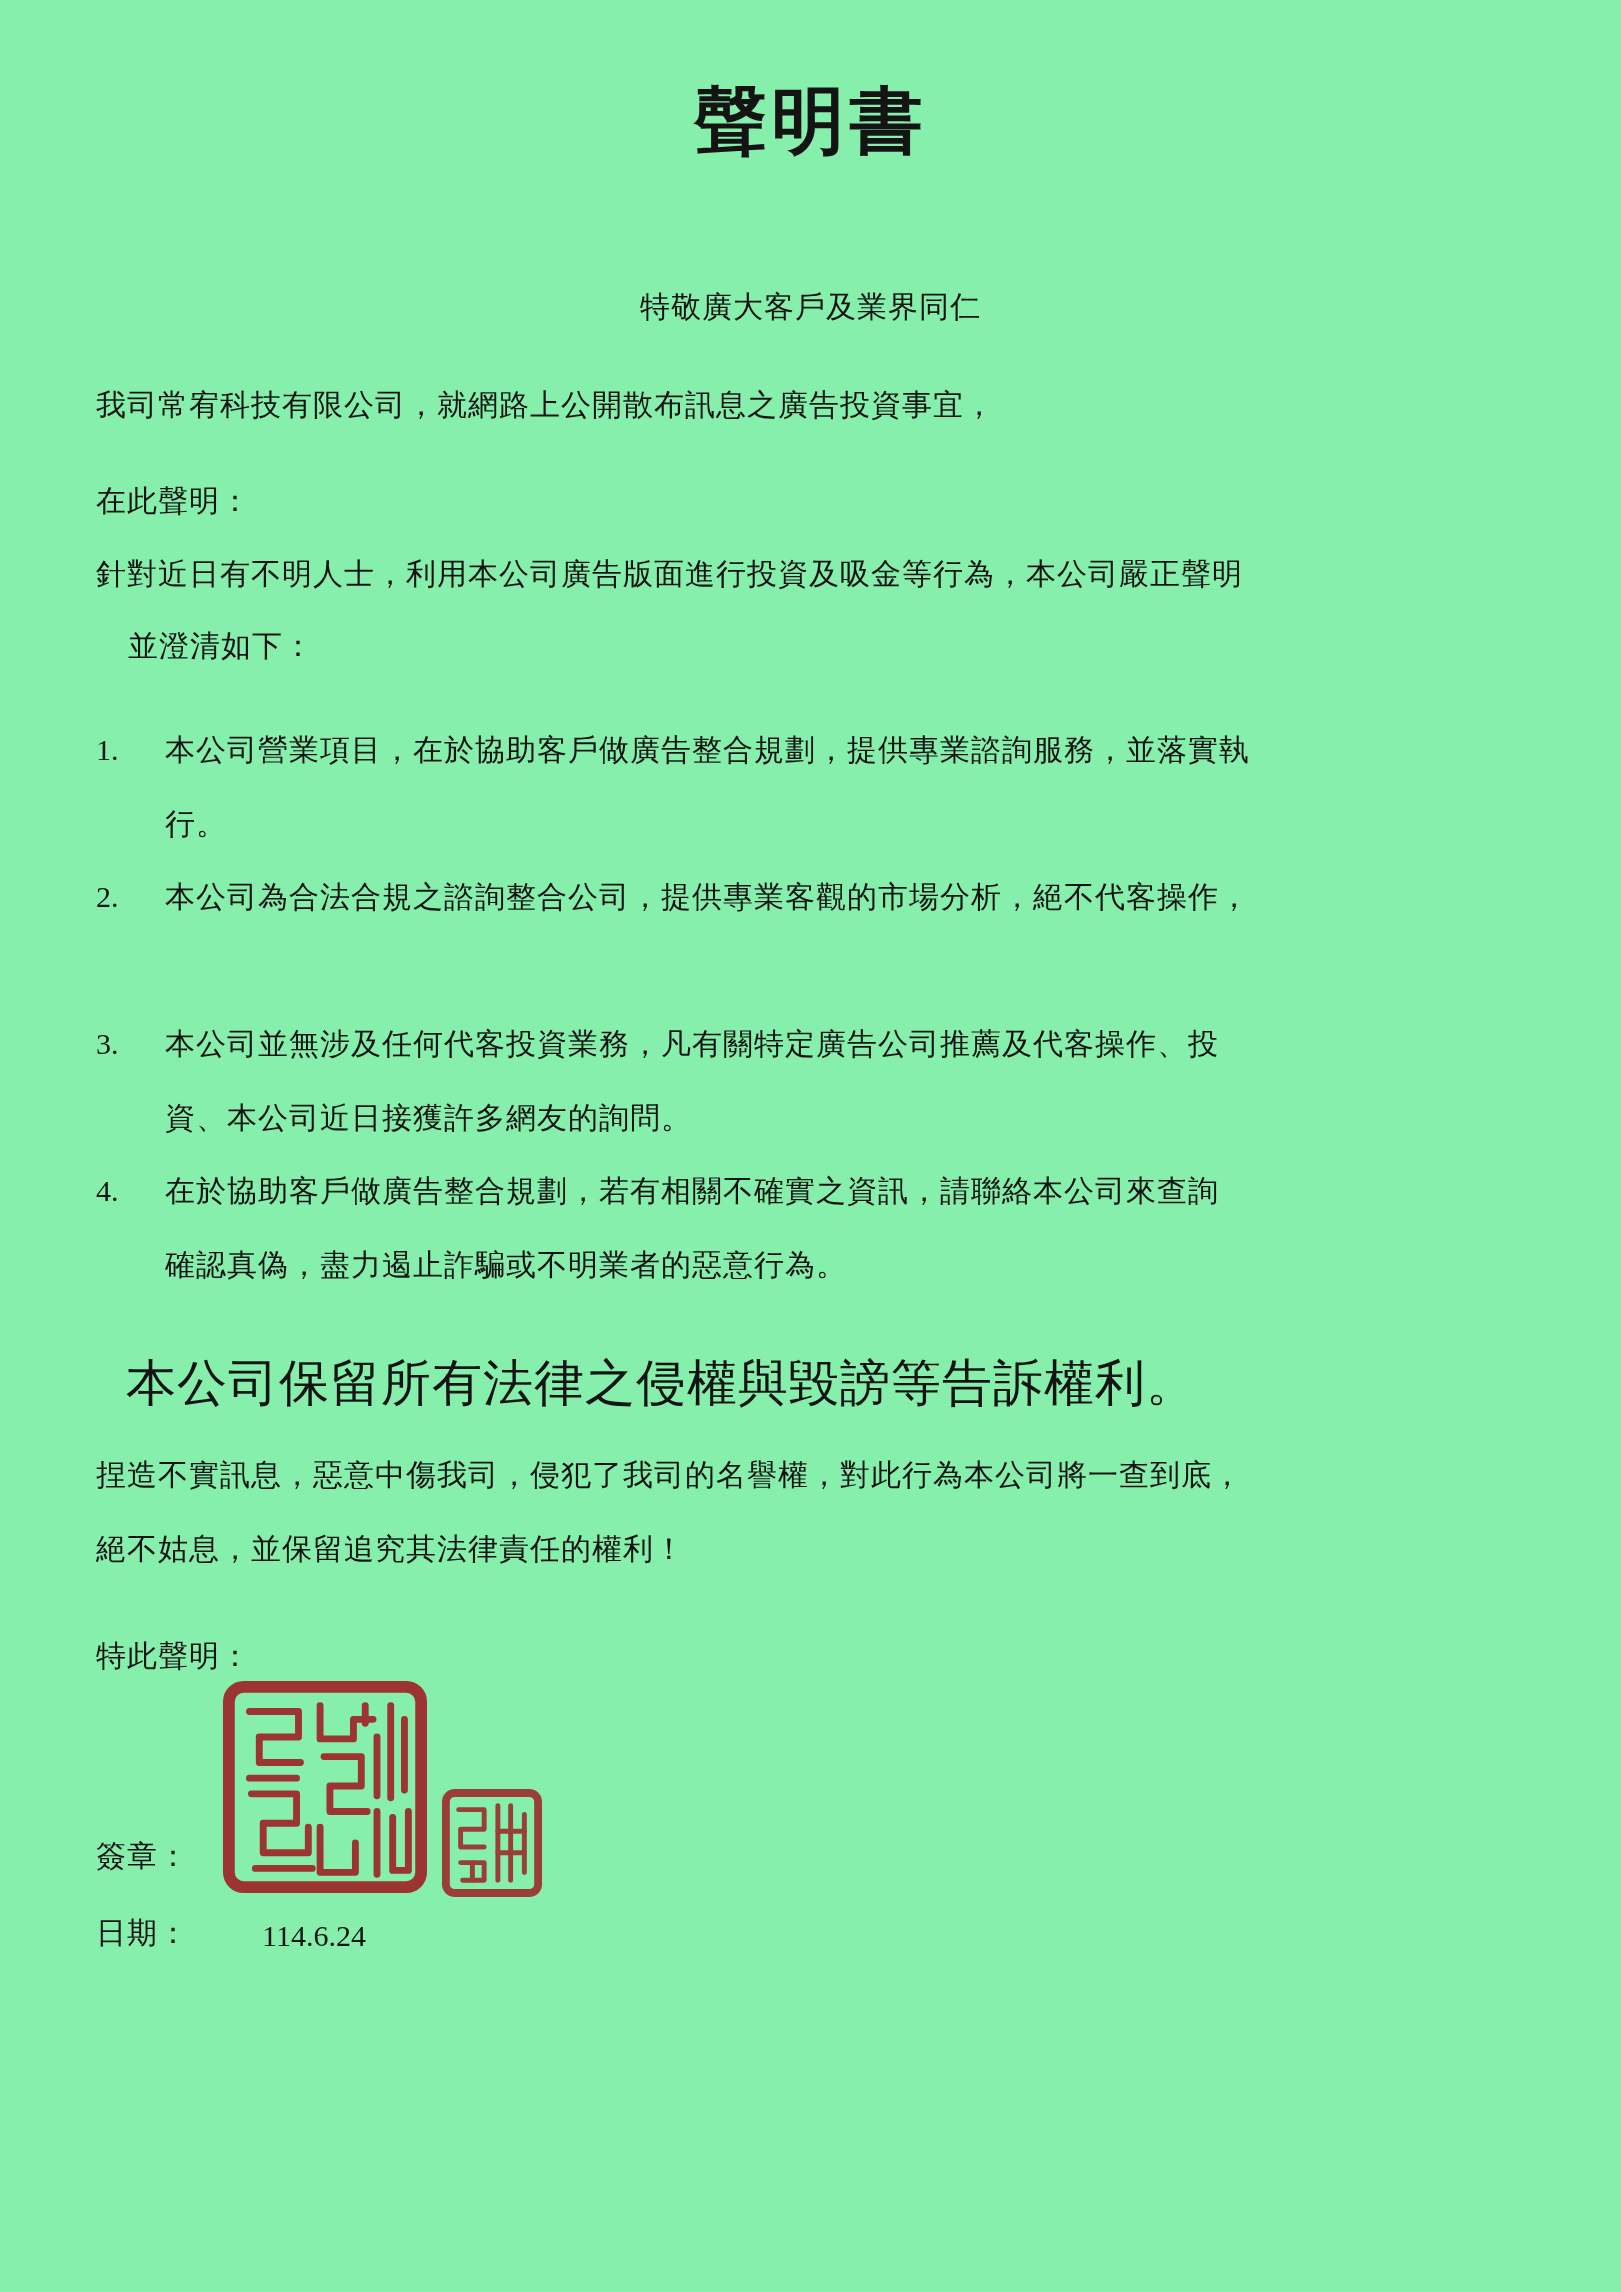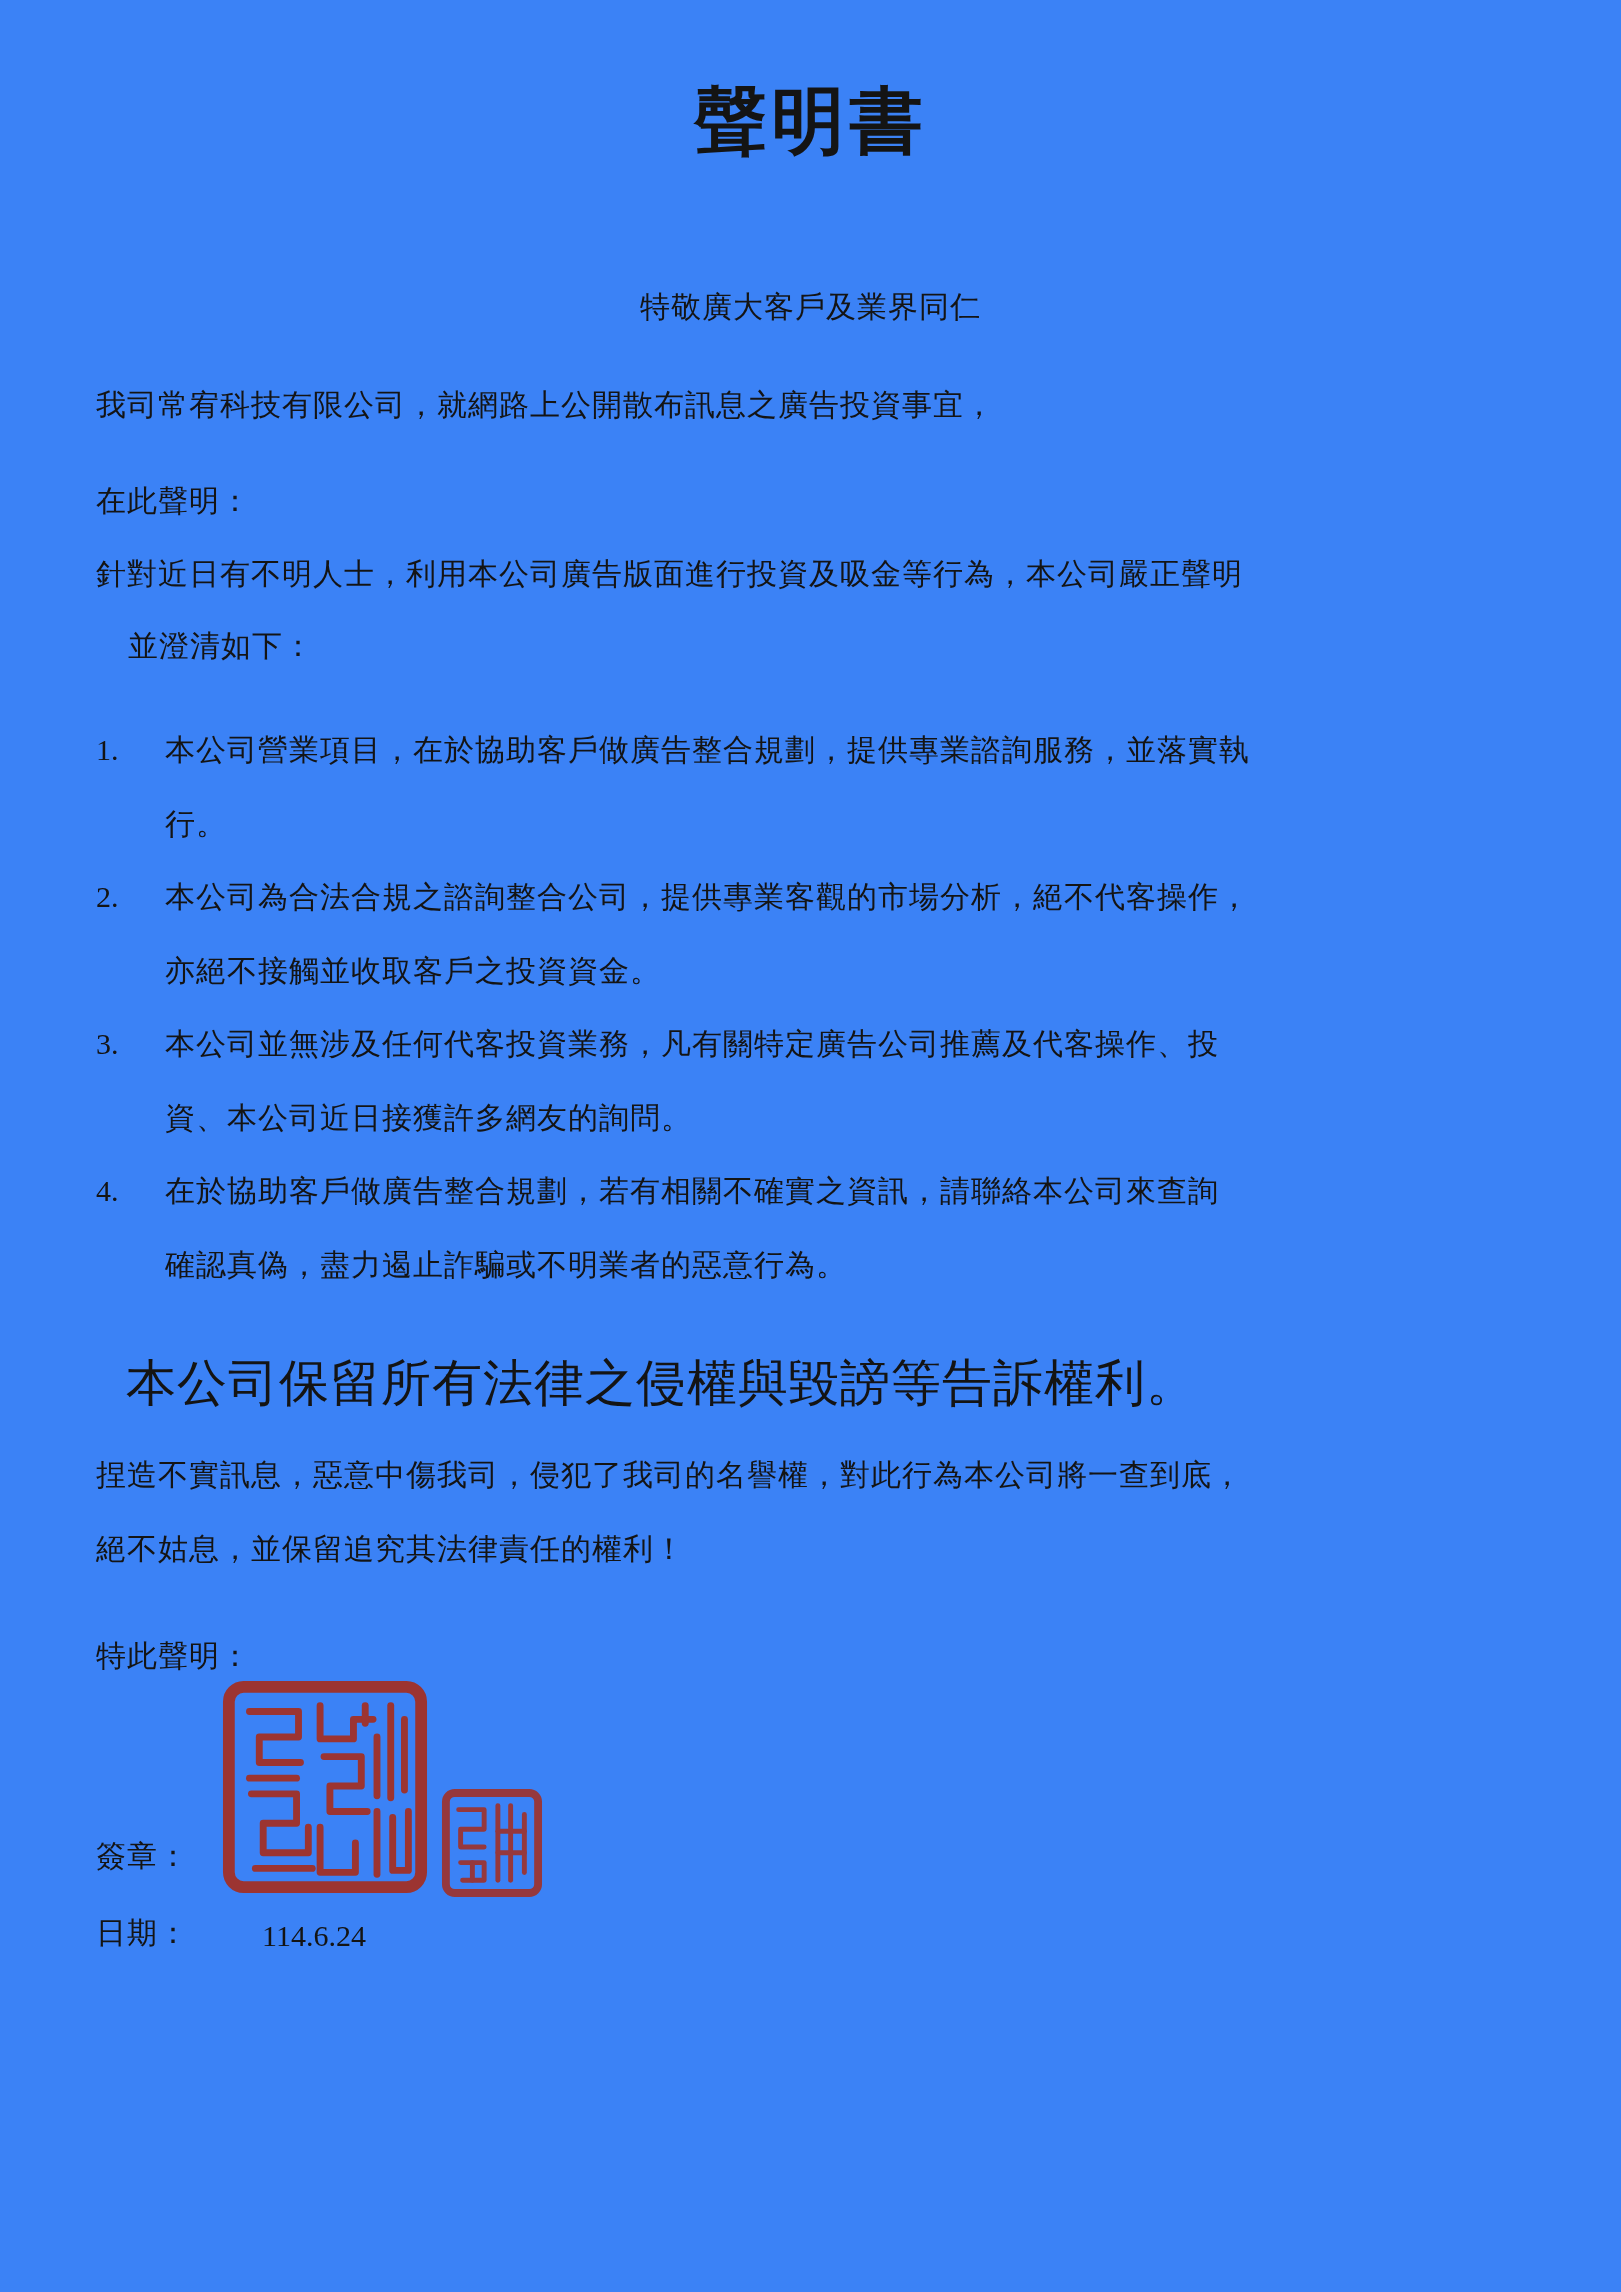--- a/index.html
+++ b/index.html
@@ -1,19 +1,19 @@
 <!DOCTYPE html>
 <html lang="zh-Hant" style="--seal-color: #9c3431;"><head>
 <meta charset="utf-8">
 <style>
   html,body{margin:0;padding:0;background:#ffffff;}
   .page{
     position:relative;
     width:1621px;height:2293px;
-    background:#3b82f6;
+    background:#86efac;
     color:#141414;
     font-family:"Liberation Serif","DejaVu Serif",serif;
     overflow:hidden;
   }
   .ln{
     position:absolute;
     left:96px;
     font-size:30px;
     line-height:1.15;
     white-space:nowrap;
@@ -60,21 +60,20 @@
   <div class="ln t-declare2">並澄清如下：</div>
 
   <div class="ln t-i1a">
     <span class="num">1.</span><span class="item-text">本公司營業項目，在於協助客戶做廣告整合規劃，提供專業諮詢服務，並落實執</span>
   </div>
   <div class="ln indent t-i1b">行。</div>
 
   <div class="ln t-i2a">
     <span class="num">2.</span><span class="item-text">本公司為合法合規之諮詢整合公司，提供專業客觀的市場分析，絕不代客操作，</span>
   </div>
-  <div class="ln indent t-i2b">亦絕不接觸並收取客戶之投資資金。</div>
 
   <div class="ln t-i3a">
     <span class="num">3.</span><span class="item-text">本公司並無涉及任何代客投資業務，凡有關特定廣告公司推薦及代客操作、投</span>
   </div>
   <div class="ln indent t-i3b">資、本公司近日接獲許多網友的詢問。</div>
 
   <div class="ln t-i4a">
     <span class="num">4.</span><span class="item-text">在於協助客戶做廣告整合規劃，若有相關不確實之資訊，請聯絡本公司來查詢</span>
   </div>
   <div class="ln indent t-i4b">確認真偽，盡力遏止詐騙或不明業者的惡意行為。</div>

